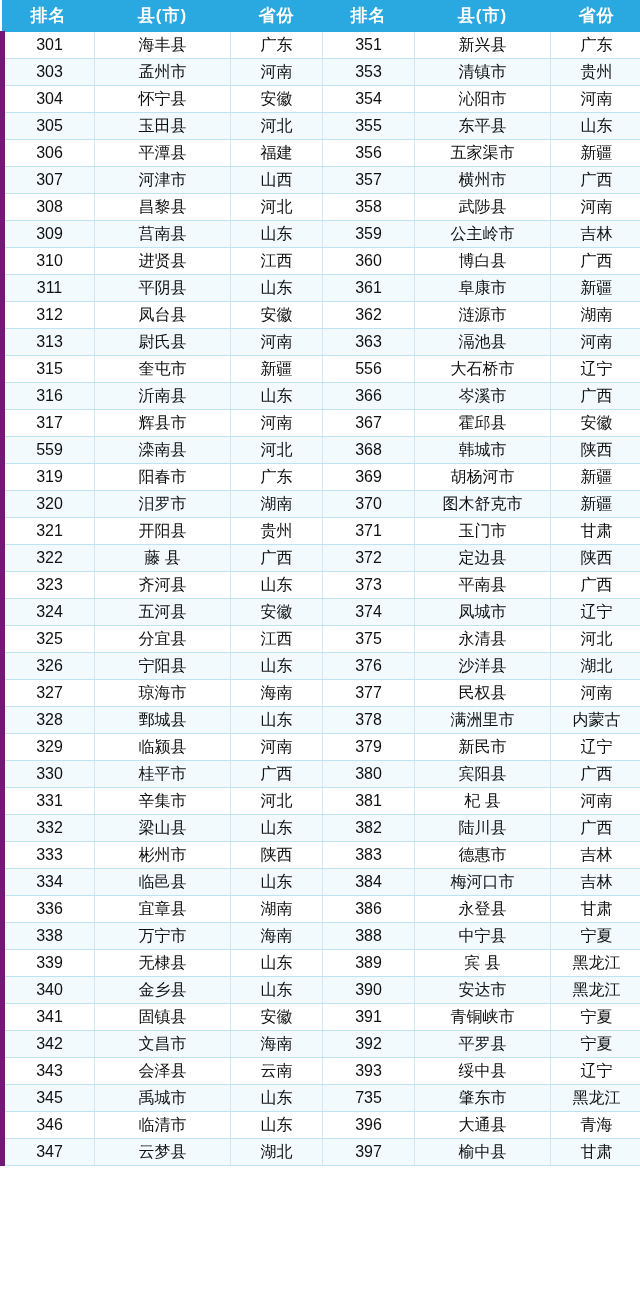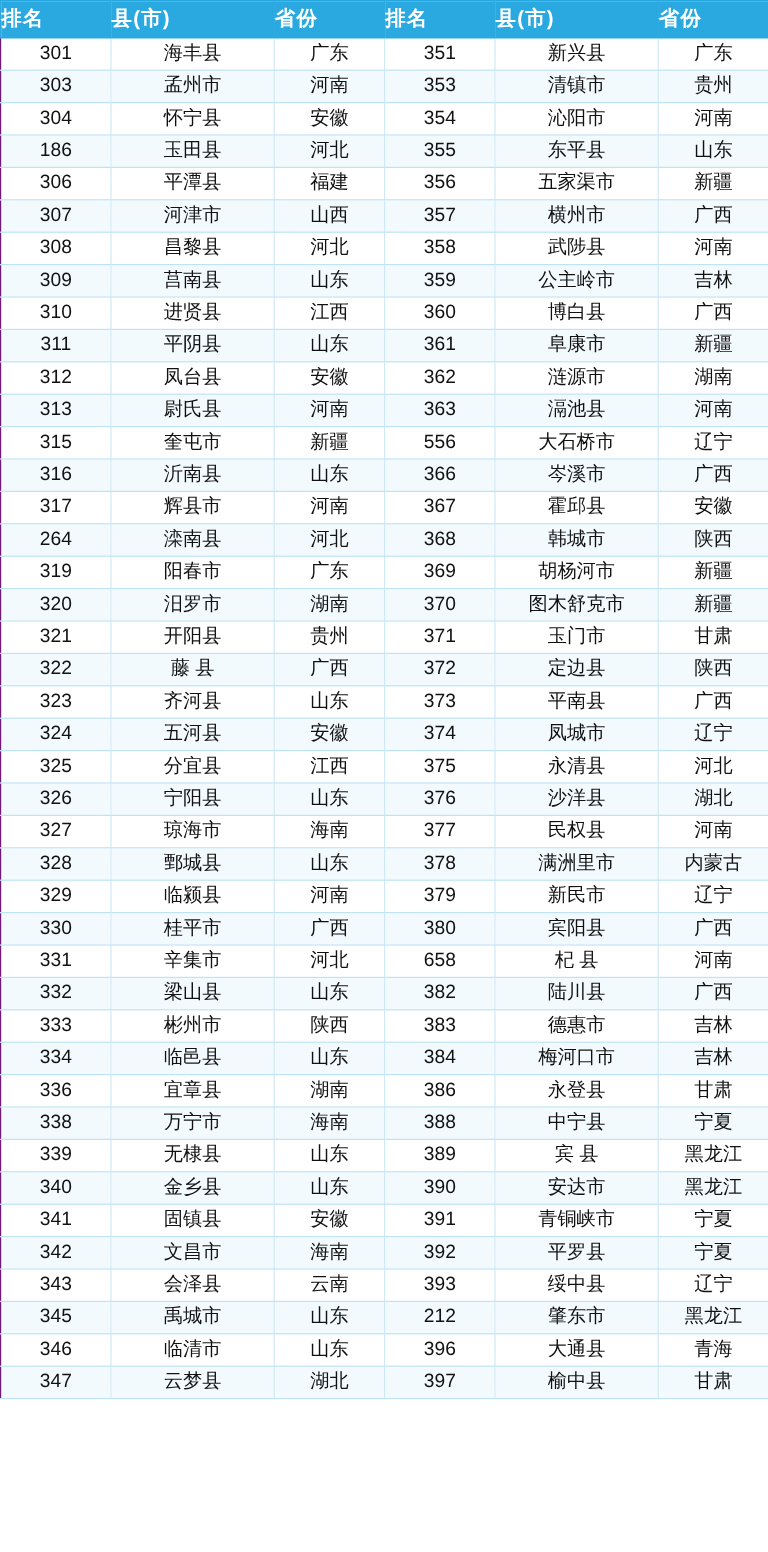--- a/index.html
+++ b/index.html
@@ -19,21 +19,21 @@
   #ranking-table col.c-rank { width: 92px; }
   #ranking-table col.c-county { width: 136px; }
   #ranking-table col.c-prov { width: 92px; }
   #ranking-table th {
     background: #2aa9e0;
     color: #ffffff;
     font-weight: bold;
     font-size: 17px;
     height: 30px;
     line-height: 30px;
-    text-align: left;
+    text-align: center;
     padding: 0;
     border: 1px solid #2aa9e0;
     letter-spacing: 1px;
   }
   #ranking-table td {
     height: 26px;
     line-height: 26px;
     text-align: center;
     font-size: 16px;
     color: #1b1b1b;
@@ -52,21 +52,21 @@
   #ranking-table td.rank-cell {
     color: #111111;
   }
   #ranking-table td.county-cell {
     color: #111111;
   }
   #ranking-table td.prov-cell {
     color: #111111;
   }
   #ranking-table tr td:first-child {
-    border-left: 1px solid #701a75;
+    border-left: 5px solid #701a75;
   }
   #ranking-table tr td:last-child {
     border-right: 1px solid #bfe3f5;
   }
 </style>
 </head>
 <body>
 
 <table id="ranking-table">
   <colgroup>
@@ -106,21 +106,21 @@
       </tr>
       <tr>
         <td class="rank-cell">304</td>
         <td class="county-cell">怀宁县</td>
         <td class="prov-cell">安徽</td>
         <td class="rank-cell">354</td>
         <td class="county-cell">沁阳市</td>
         <td class="prov-cell">河南</td>
       </tr>
       <tr>
-        <td class="rank-cell">186</td>
+        <td class="rank-cell">305</td>
         <td class="county-cell">玉田县</td>
         <td class="prov-cell">河北</td>
         <td class="rank-cell">355</td>
         <td class="county-cell">东平县</td>
         <td class="prov-cell">山东</td>
       </tr>
       <tr>
         <td class="rank-cell">306</td>
         <td class="county-cell">平潭县</td>
         <td class="prov-cell">福建</td>
@@ -202,21 +202,21 @@
       </tr>
       <tr>
         <td class="rank-cell">317</td>
         <td class="county-cell">辉县市</td>
         <td class="prov-cell">河南</td>
         <td class="rank-cell">367</td>
         <td class="county-cell">霍邱县</td>
         <td class="prov-cell">安徽</td>
       </tr>
       <tr>
-        <td class="rank-cell">264</td>
+        <td class="rank-cell">559</td>
         <td class="county-cell">滦南县</td>
         <td class="prov-cell">河北</td>
         <td class="rank-cell">368</td>
         <td class="county-cell">韩城市</td>
         <td class="prov-cell">陕西</td>
       </tr>
       <tr>
         <td class="rank-cell">319</td>
         <td class="county-cell">阳春市</td>
         <td class="prov-cell">广东</td>
@@ -309,21 +309,21 @@
         <td class="county-cell">桂平市</td>
         <td class="prov-cell">广西</td>
         <td class="rank-cell">380</td>
         <td class="county-cell">宾阳县</td>
         <td class="prov-cell">广西</td>
       </tr>
       <tr>
         <td class="rank-cell">331</td>
         <td class="county-cell">辛集市</td>
         <td class="prov-cell">河北</td>
-        <td class="rank-cell">658</td>
+        <td class="rank-cell">381</td>
         <td class="county-cell">杞 县</td>
         <td class="prov-cell">河南</td>
       </tr>
       <tr>
         <td class="rank-cell">332</td>
         <td class="county-cell">梁山县</td>
         <td class="prov-cell">山东</td>
         <td class="rank-cell">382</td>
         <td class="county-cell">陆川县</td>
         <td class="prov-cell">广西</td>
@@ -397,21 +397,21 @@
         <td class="county-cell">会泽县</td>
         <td class="prov-cell">云南</td>
         <td class="rank-cell">393</td>
         <td class="county-cell">绥中县</td>
         <td class="prov-cell">辽宁</td>
       </tr>
       <tr>
         <td class="rank-cell">345</td>
         <td class="county-cell">禹城市</td>
         <td class="prov-cell">山东</td>
-        <td class="rank-cell">212</td>
+        <td class="rank-cell">735</td>
         <td class="county-cell">肇东市</td>
         <td class="prov-cell">黑龙江</td>
       </tr>
       <tr>
         <td class="rank-cell">346</td>
         <td class="county-cell">临清市</td>
         <td class="prov-cell">山东</td>
         <td class="rank-cell">396</td>
         <td class="county-cell">大通县</td>
         <td class="prov-cell">青海</td>

